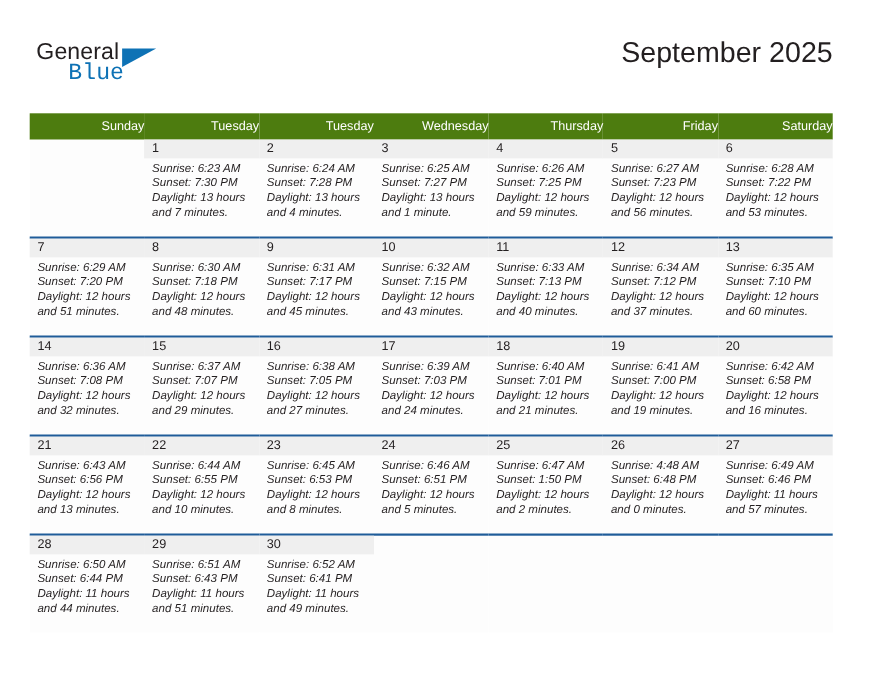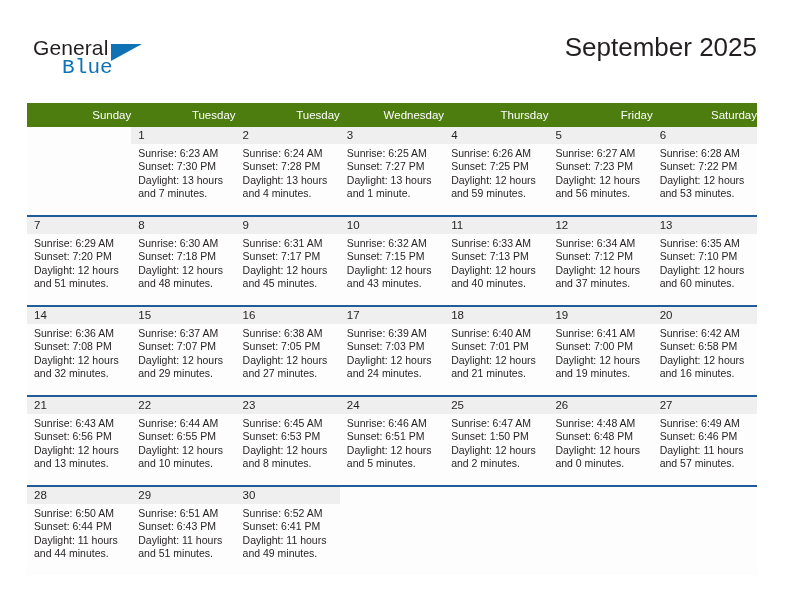--- a/index.html
+++ b/index.html
@@ -131,20 +131,21 @@
     line-height: 17px;
     padding-left: 7px;
     font-size: 11.5px;
     color: #231f20;
   }
   .detail {
     padding: 3px 6px 0 7px;
     font-size: 10.5px;
     line-height: 13.3px;
     color: #231f20;
+    font-style: italic;
   }
   .detail div {
     white-space: nowrap;
   }
 </style>
 </head>
 <body>
 
 <div class="page">
 

